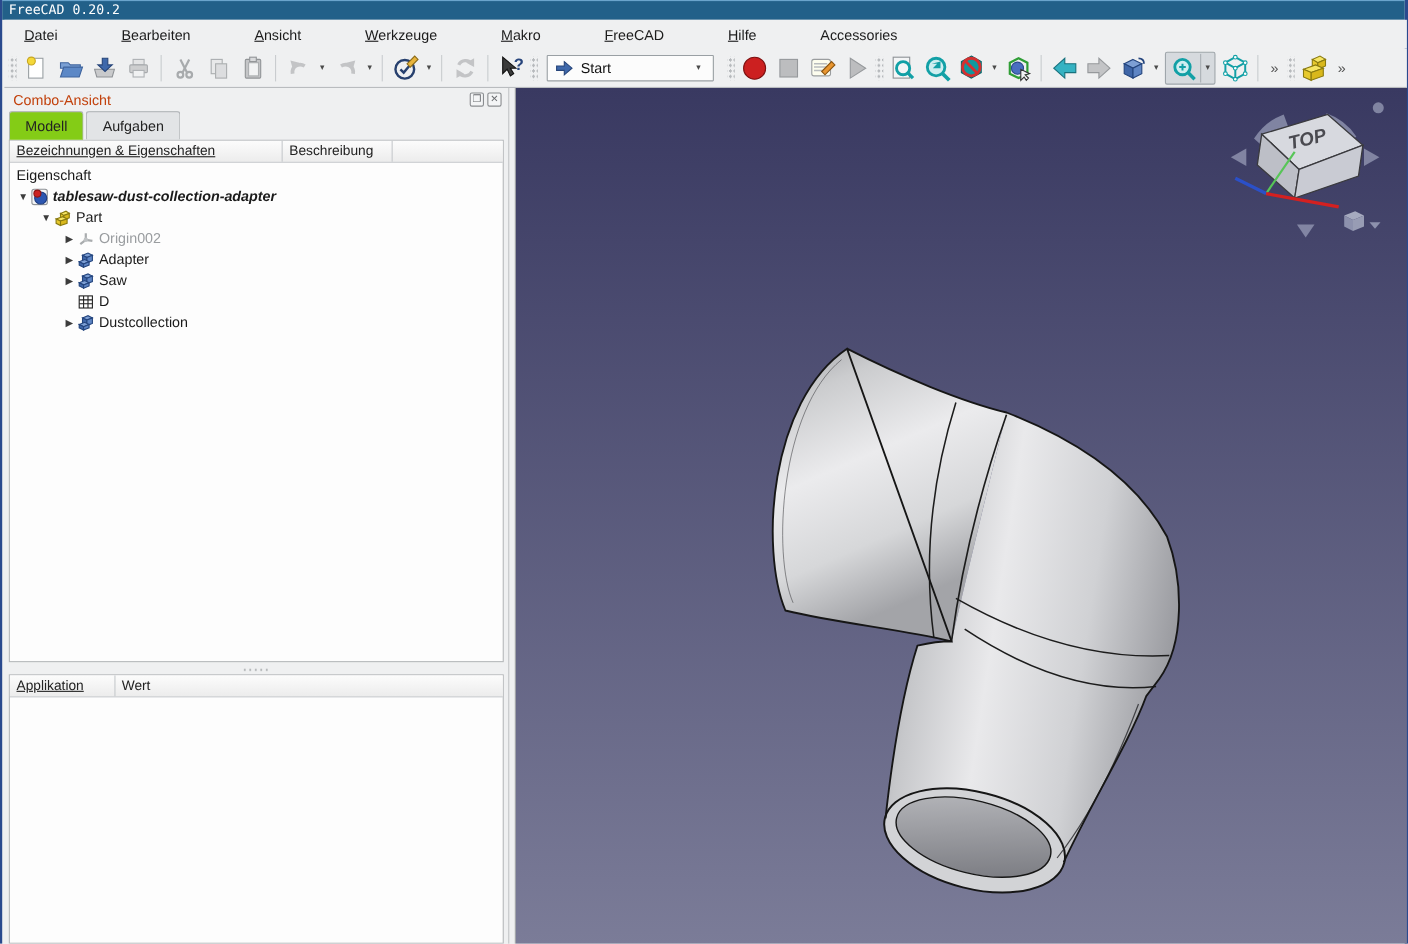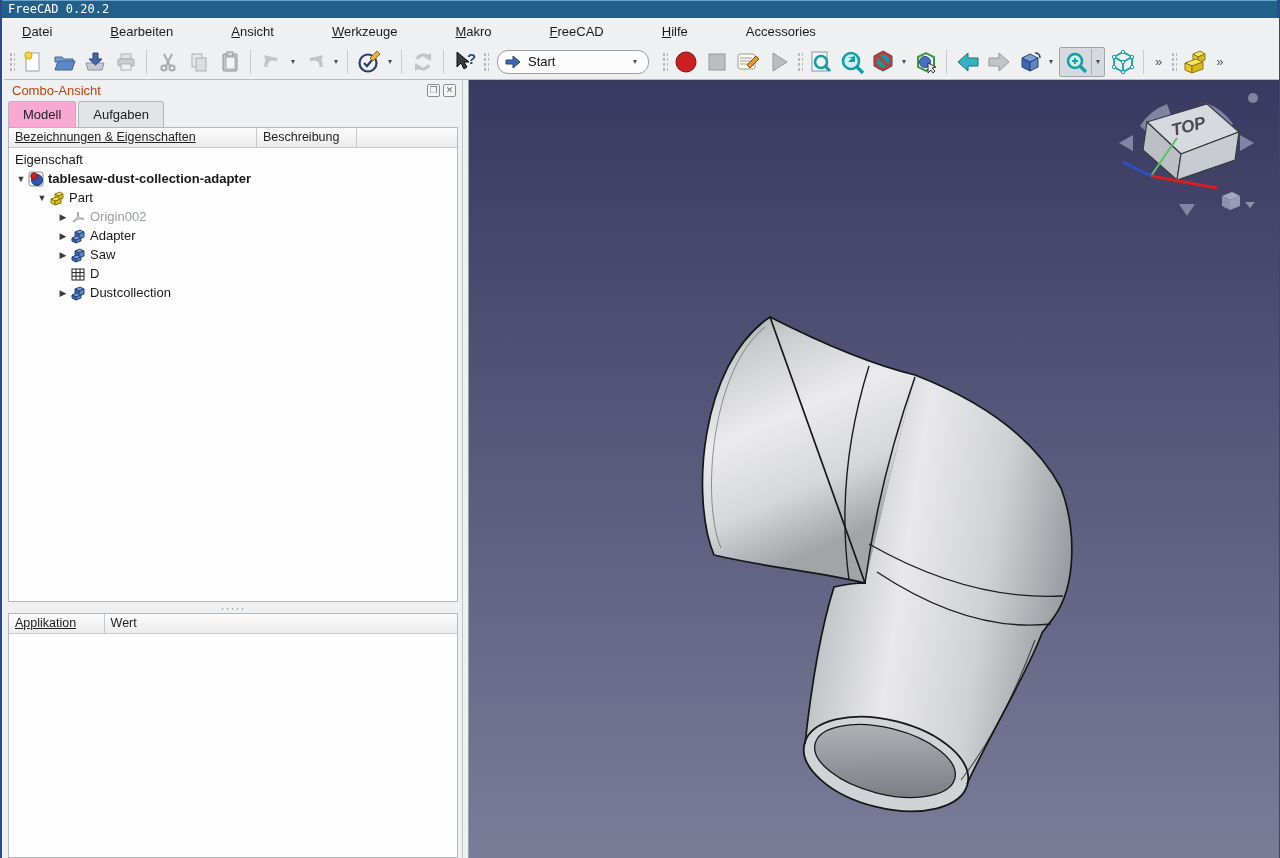--- a/index.html
+++ b/index.html
@@ -12,42 +12,42 @@
   .menubar{position:absolute;left:2px;top:18px;width:1275px;height:26px;background:#eff0f1;display:flex;align-items:center;padding-left:8px;box-sizing:border-box;gap:38px;}
   .m-item{font-size:13px;color:#1b1b1b;padding:4px 10px;}
   .m-item.mn::first-letter{text-decoration:underline;}
   
   .toolbar{position:absolute;left:2px;top:44px;width:1275px;height:36px;background:#eff0f1;border-bottom:1px solid #b9bcbf;display:flex;align-items:center;box-sizing:border-box;padding-left:2px;}
   .th{width:7px;height:22px;margin:0 2px;background-image:radial-gradient(#b6b9bc 1px,transparent 1.2px);background-size:4px 5px;background-position:1px 1px;}
   .tsep{width:1px;height:24px;background:#c9cccf;margin:0 5px;}
   .tb{width:31px;height:30px;display:flex;align-items:center;justify-content:center;flex:none;}
   .dd{font-size:8px;color:#4a4a4a;width:12px;text-align:center;flex:none;}
   .chev{font-size:13px;color:#555;padding:0 6px;}
-  .combo{width:152px;height:24px;background:#fcfcfc;border:1px solid #9aa0a4;border-radius:11px;display:flex;align-items:center;margin:0 10px 0 6px;padding:0 7px;box-sizing:border-box;}
+  .combo{width:152px;height:24px;background:#fcfcfc;border:1px solid #9aa0a4;border-radius:1px;display:flex;align-items:center;margin:0 10px 0 6px;padding:0 7px;box-sizing:border-box;}
   .combo .lbl{flex:1;font-size:13px;color:#111;padding-left:7px;}
   .pressedBox{display:flex;align-items:center;background:#d6dade;border:1px solid #9fa6ab;border-radius:2px;height:28px;margin:0 2px;}
   .pressedBox .sep{width:1px;height:26px;background:#aab0b5;}
   
   .panel{position:absolute;left:2px;top:80px;width:458px;height:778px;background:#eff0f1;}
   .panel-h{position:absolute;left:0;top:3px;width:100%;height:18px;font-size:13px;color:#c2410c;padding-left:8px;box-sizing:border-box;}
   .panel-btns{position:absolute;right:6px;top:4px;display:flex;gap:3px;}
   .pbtn{width:13px;height:13px;border:1px solid #8a8d90;border-radius:2px;background:#f4f5f6;color:#6a6d70;font-size:9px;line-height:11px;text-align:center;box-sizing:border-box;}
   .tabs{position:absolute;left:4px;top:22px;height:25px;display:flex;align-items:flex-end;}
   .tab{font-size:13px;color:#222;padding:5px 14px;border:1px solid #b4b7ba;border-bottom:none;border-radius:3px 3px 0 0;background:#e2e4e6;margin-right:2px;}
-  .tab.active{background:#f9a8d4;position:relative;z-index:2;}
+  .tab.active{background:#84cc16;position:relative;z-index:2;}
   .treewrap{position:absolute;left:4px;top:47px;width:450px;height:475px;background:#fdfdfd;border:1px solid #b4b7ba;box-sizing:border-box;}
   .gridhead{display:flex;height:19px;background:linear-gradient(#fcfcfc,#ececec);border-bottom:1px solid #c6c9cc;font-size:12.5px;color:#222;}
   .gridhead .c1{width:248px;padding:2px 0 0 6px;border-right:1px solid #c6c9cc;box-sizing:border-box;text-decoration:underline;}
   .gridhead .c2{width:100px;padding:2px 0 0 6px;border-right:1px solid #c6c9cc;box-sizing:border-box;}
   .tree{padding-top:2px;}
   .trow{height:19px;display:flex;align-items:center;font-size:13px;color:#1a1a1a;}
   .trow .arr{width:12px;font-size:9px;color:#3c3c3c;text-align:center;flex:none;}
   .trow .ticon{width:17px;height:16px;flex:none;margin-right:4px;display:flex;align-items:center;justify-content:center;}
   .lv0{padding-left:6px;} .lv1{padding-left:27px;} .lv2{padding-left:48px;}
-  .bold{font-weight:bold;} .grayed{color:#9a9da0;}
+  .bold{font-weight:bold;font-style:italic;} .grayed{color:#9a9da0;}
   .splitter{position:absolute;left:4px;top:524px;width:450px;height:9px;display:flex;align-items:center;justify-content:center;}
   .splitter .dots{width:26px;height:4px;background-image:radial-gradient(#a9acae 1px,transparent 1.2px);background-size:5px 4px;}
   .propwrap{position:absolute;left:4px;top:533px;width:450px;height:245px;background:#fdfdfd;border:1px solid #b4b7ba;box-sizing:border-box;}
   .propwrap .gridhead .c1{width:96px;}
   .propwrap .gridhead .c2{width:354px;border-right:none;}
   
   .viewport{position:absolute;left:467px;top:80px;width:810px;height:778px;background:linear-gradient(#393961,#7b7c98);}
   .vsplit{position:absolute;left:460px;top:80px;width:7px;height:778px;background:#eff0f1;border-left:1px solid #c2c5c8;border-right:1px solid #9fa2a5;box-sizing:border-box;}
   .pipe-svg{position:absolute;left:0;top:0;}
   .navcube{position:absolute;right:14px;top:8px;}

